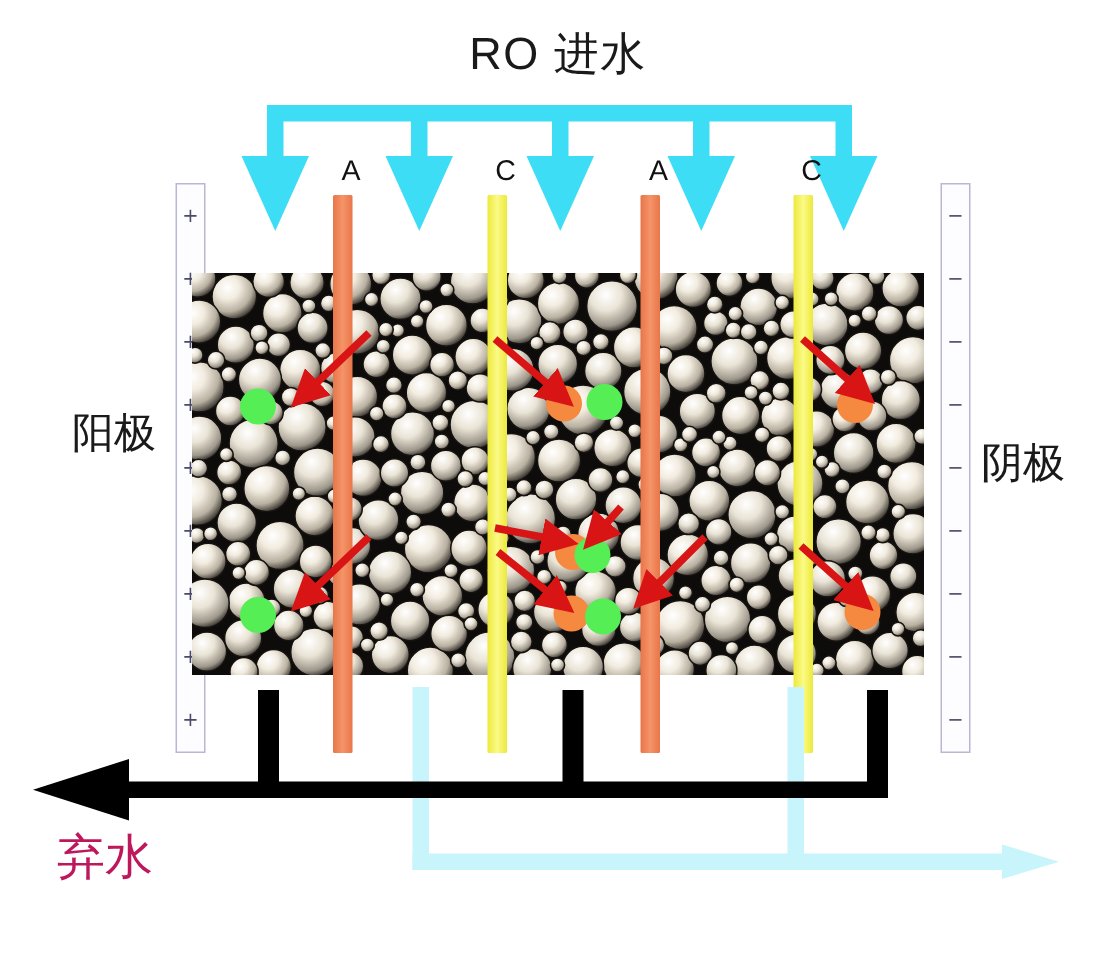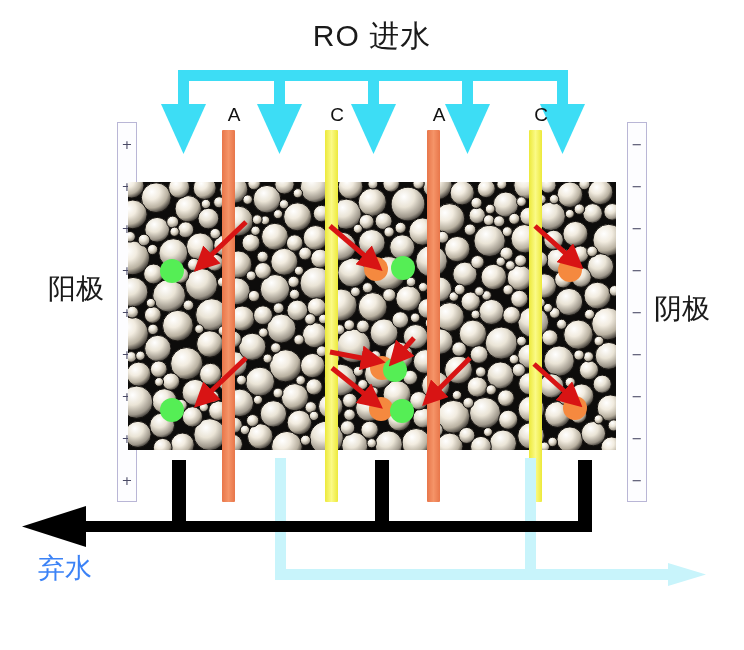--- a/index.html
+++ b/index.html
@@ -71,21 +71,21 @@
   .ion{
     position:absolute;width:24px;height:24px;border-radius:50%;
   }
   .ion.anion{background:#55ee55;}
   .ion.cation{background:#f5893f;}
 
   
   #bottom-plumbing{position:absolute;left:0;top:440px;width:744px;height:210px;}
 
   .bottom-label{
-    position:absolute;font-size:27px;color:#3b82f6;
+    position:absolute;font-size:32px;color:#be185d;
   }
   #reject-label{left:38px;top:550px;}
   #product-label{left:562px;top:586px;}
 </style>
 </head>
 <body>
 
 <div id="stage">
 
   <div class="title">RO 进水</div>

